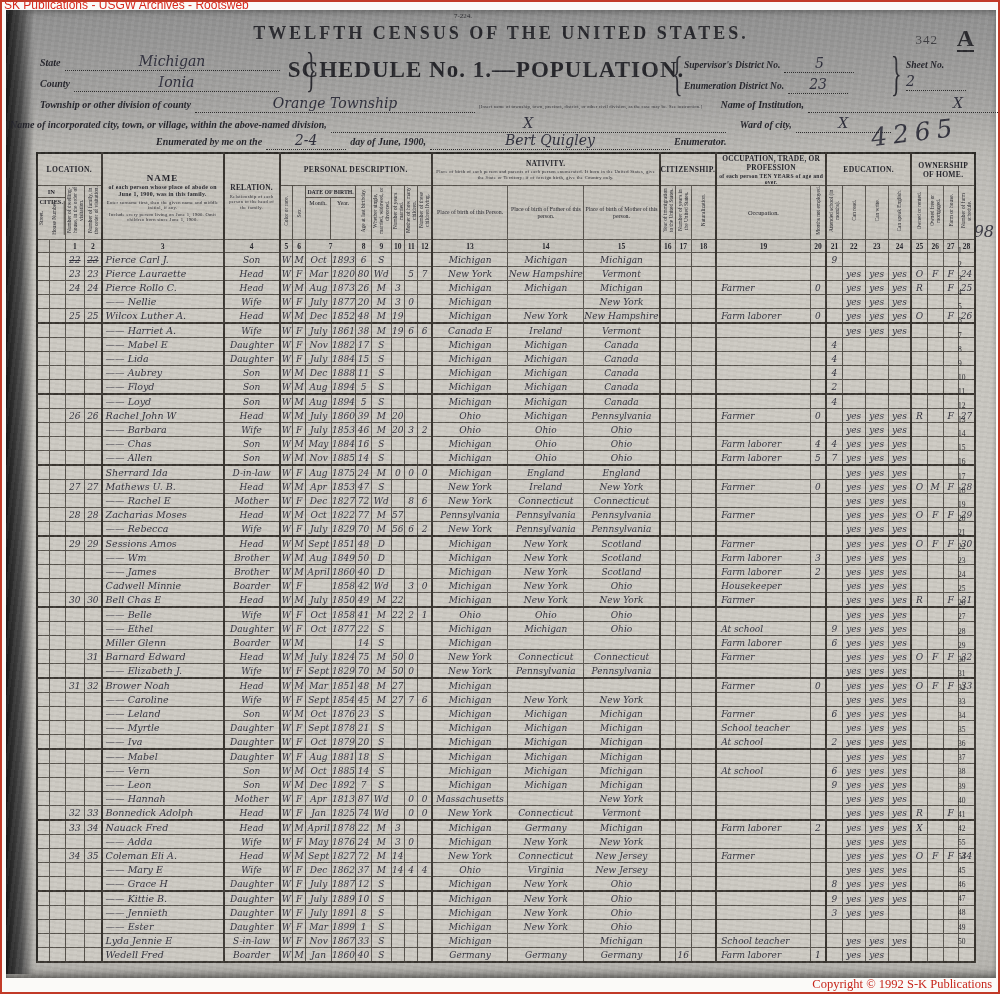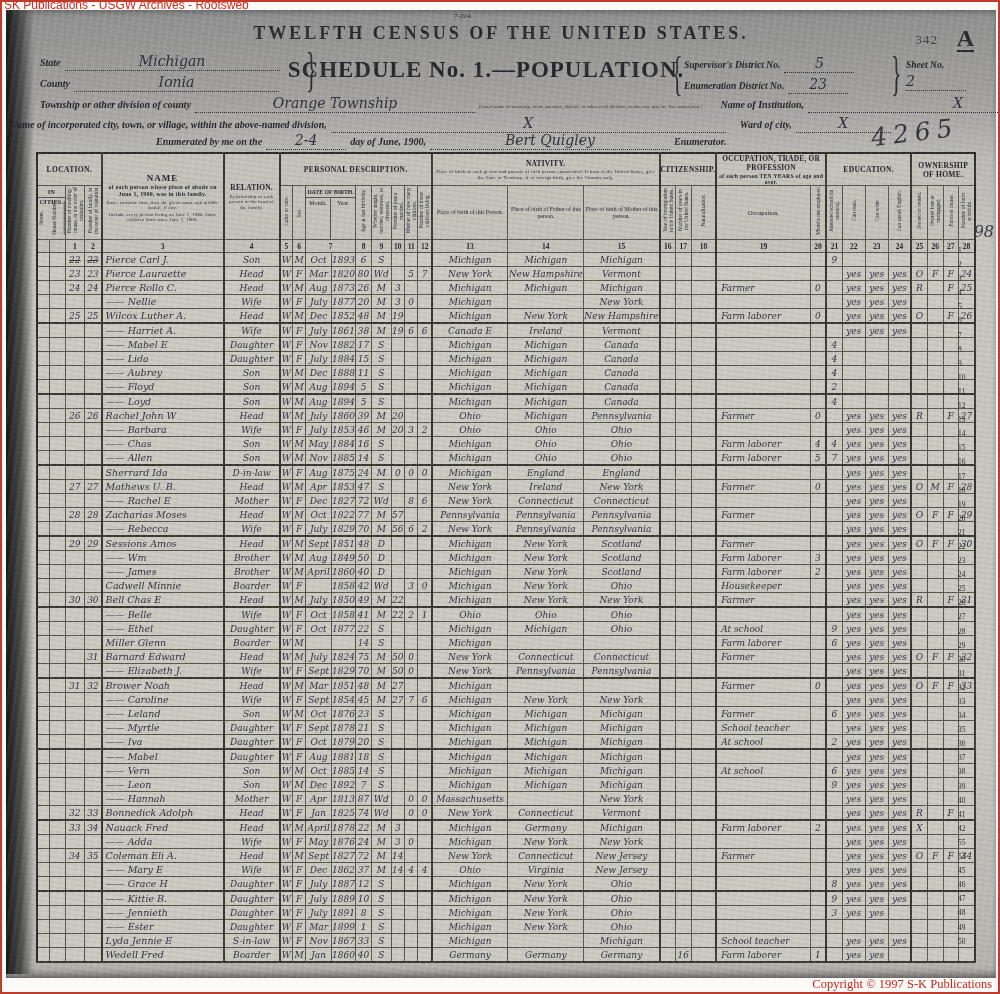--- a/index.html
+++ b/index.html
@@ -66,21 +66,21 @@
   .ln{height:14.1px;font-size:7.5px;color:#2c2c30;font-family:"Liberation Serif",serif;text-align:left;}
   .margin-98{font-family:"DejaVu Serif",serif;font-style:italic;font-size:16px;color:#3a3a44;}
   .pg-4265{font-family:"DejaVu Serif",serif;font-style:italic;font-size:25px;color:#33333e;
            transform:rotate(-7deg);letter-spacing:6px;white-space:nowrap;}
 </style>
 </head>
 <body>
 
 <div class="frame"></div>
 <div class="banner">SK Publications - USGW Archives - Rootsweb</div>
-<div class="copyright">Copyright © 1997 S-K Publications</div>
+<div class="copyright">Copyright © 1992 S-K Publications</div>
 
 <div class="paper">
   <div class="gutter"></div>
 
   <div class="ab form-no" style="left:448px;top:2px;">7-224.</div>
   <div class="ab census-title" style="left:0;right:0;top:13px;">TWELFTH CENSUS OF THE UNITED STATES.</div>
   <div class="ab stamp-num" style="right:58px;top:22px;">342</div>
   <div class="ab stamp-letter" style="right:22px;top:16px;">A</div>
 
   <div class="ab" style="left:34px;top:42px;">

